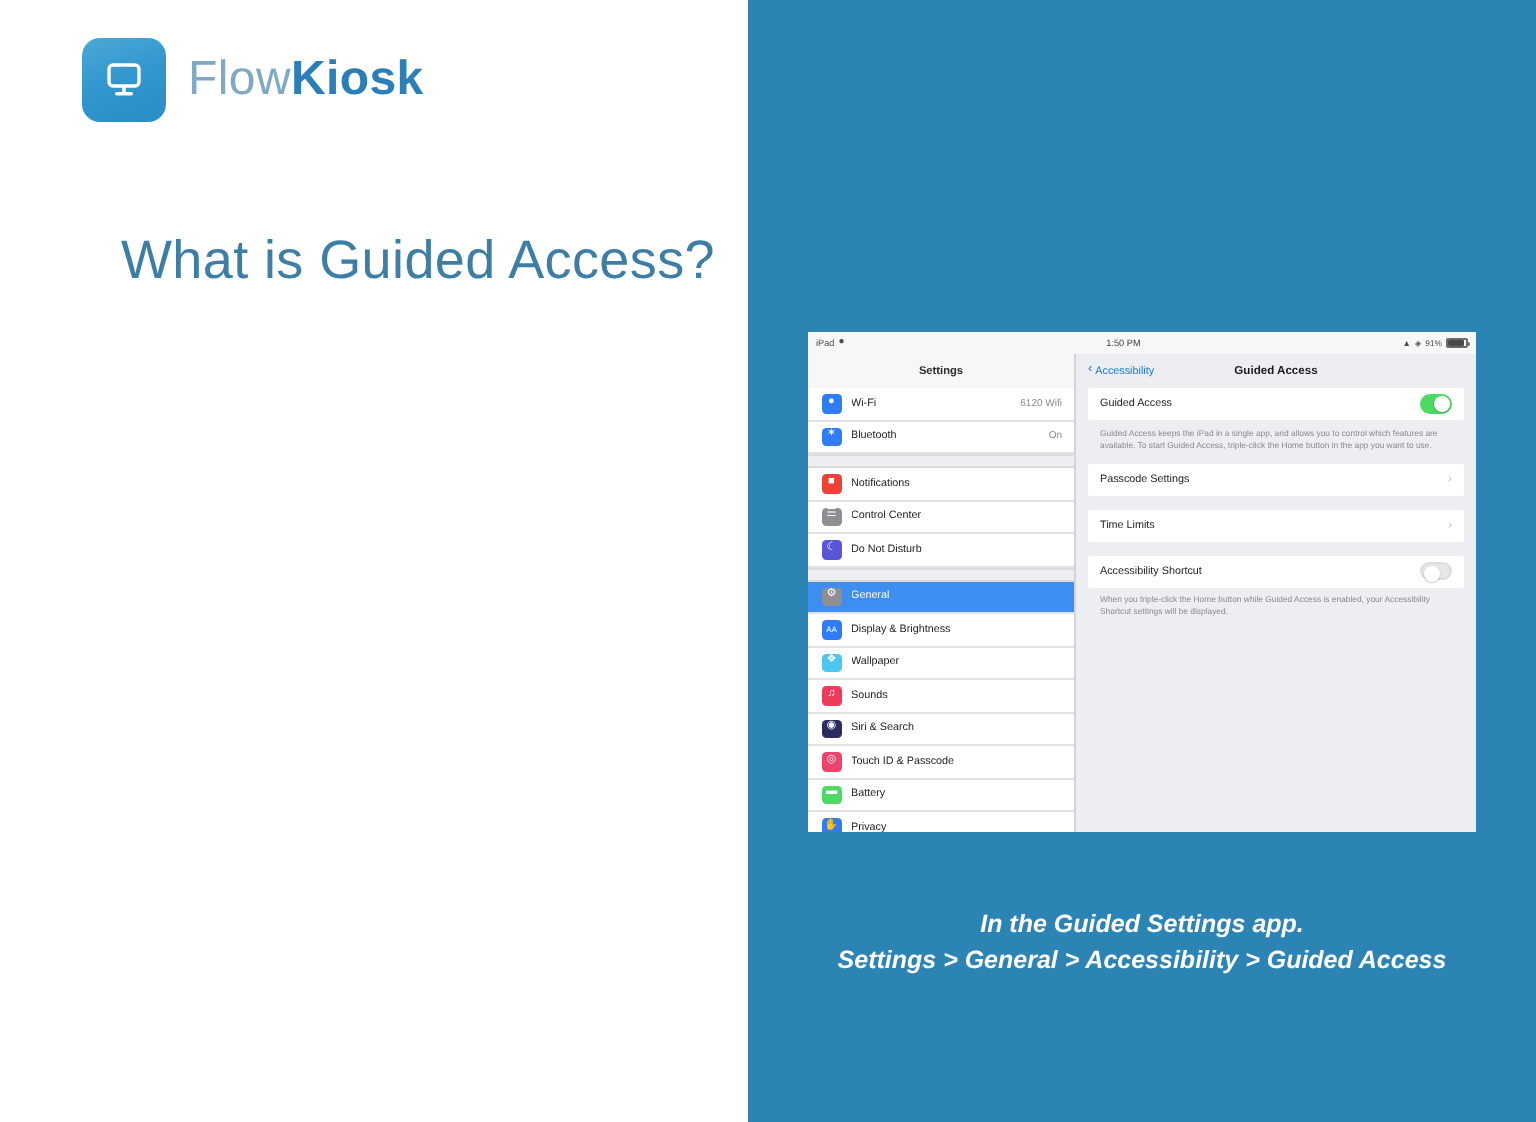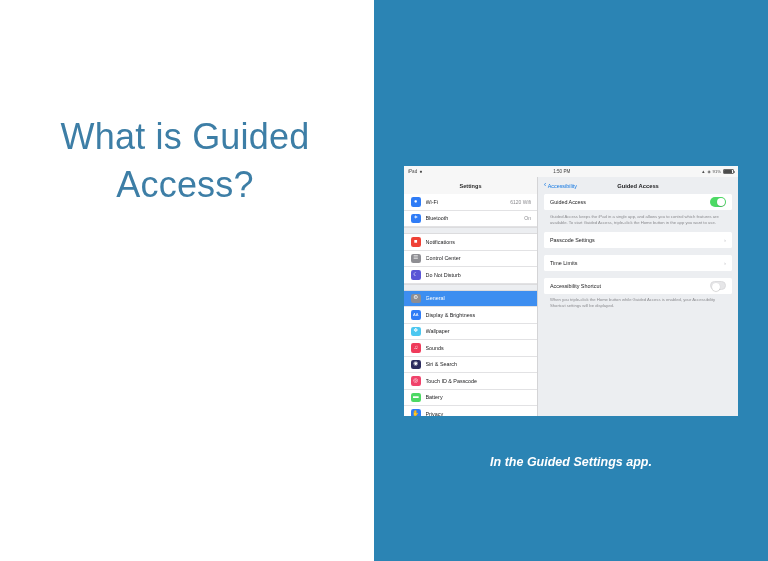--- a/index.html
+++ b/index.html
@@ -19,23 +19,23 @@
     width: 42px; height: 42px; border-radius: 9px;
     background: linear-gradient(160deg,#4aa8d8 0%,#2f95cc 55%,#2a8ec4 100%);
     display: flex; align-items: center; justify-content: center;
   }
   .logo-mark svg { display: block; }
   .logo-word { font-size: 24px; letter-spacing: .2px; white-space: nowrap; }
   .logo-word .w1 { color: #7fa9c4; font-weight: 400; }
   .logo-word .w2 { color: #2a7fb8; font-weight: 700; }
 
   .headline {
-    position: absolute; left: 20px; top: 113px; width: 330px;
+    position: absolute; left: 44px; top: 113px; width: 330px;
     text-align: center; color: #3d7ea6;
-    font-size: 36px; font-weight: 400; line-height: 1.32; letter-spacing: .2px;
+    font-size: 27px; font-weight: 400; line-height: 1.32; letter-spacing: .2px;
   }
 
   .body-copy {
     position: absolute; left: 53px; top: 226px; width: 310px;
     color: #1d1d1d; font-size: 22.5px; font-weight: 400; line-height: 1.32;
   }
 
   
   .right-panel { position: absolute; left: 374px; top: 0; width: 394px; height: 561px; background: #2b84b4; }
 
@@ -105,20 +105,30 @@
     font-size: 12.5px; line-height: 1.45;
   }
 </style>
 </head>
 <body>
 
 <div class="slide">
 
   <div class="left-col">
 
+    <div class="logo">
+      <span class="logo-mark">
+        <svg width="24" height="24" viewBox="0 0 24 24" aria-hidden="true">
+          <rect x="4.5" y="4.5" width="15" height="10.5" rx="2" fill="none" stroke="#ffffff" stroke-width="1.7"></rect>
+          <rect x="11.1" y="15" width="1.8" height="3.2" fill="#ffffff"></rect>
+          <rect x="7.5" y="18" width="9" height="1.7" rx=".85" fill="#ffffff"></rect>
+        </svg>
+      </span>
+      <span class="logo-word"><span class="w1">Flow</span><span class="w2">Kiosk</span></span>
+    </div>
 
     <div class="headline">What is Guided Access?</div>
 
   </div>
 
   <div class="right-panel">
 
     <div class="shot">
 
       <div class="statusbar">
@@ -244,15 +254,16 @@
                 </span>
             </div>
           </div>
           <div class="note">When you triple-click the Home button while Guided Access is enabled, your Accessibility Shortcut settings will be displayed.</div>
         </div>
       </div>
     </div>
 
     <div class="caption">
       <div>In the Guided Settings app.</div>
+      <div>Settings &gt; General &gt; Accessibility &gt; Guided Access</div>
     </div>
   </div>
 </div>
 
 </body></html>

